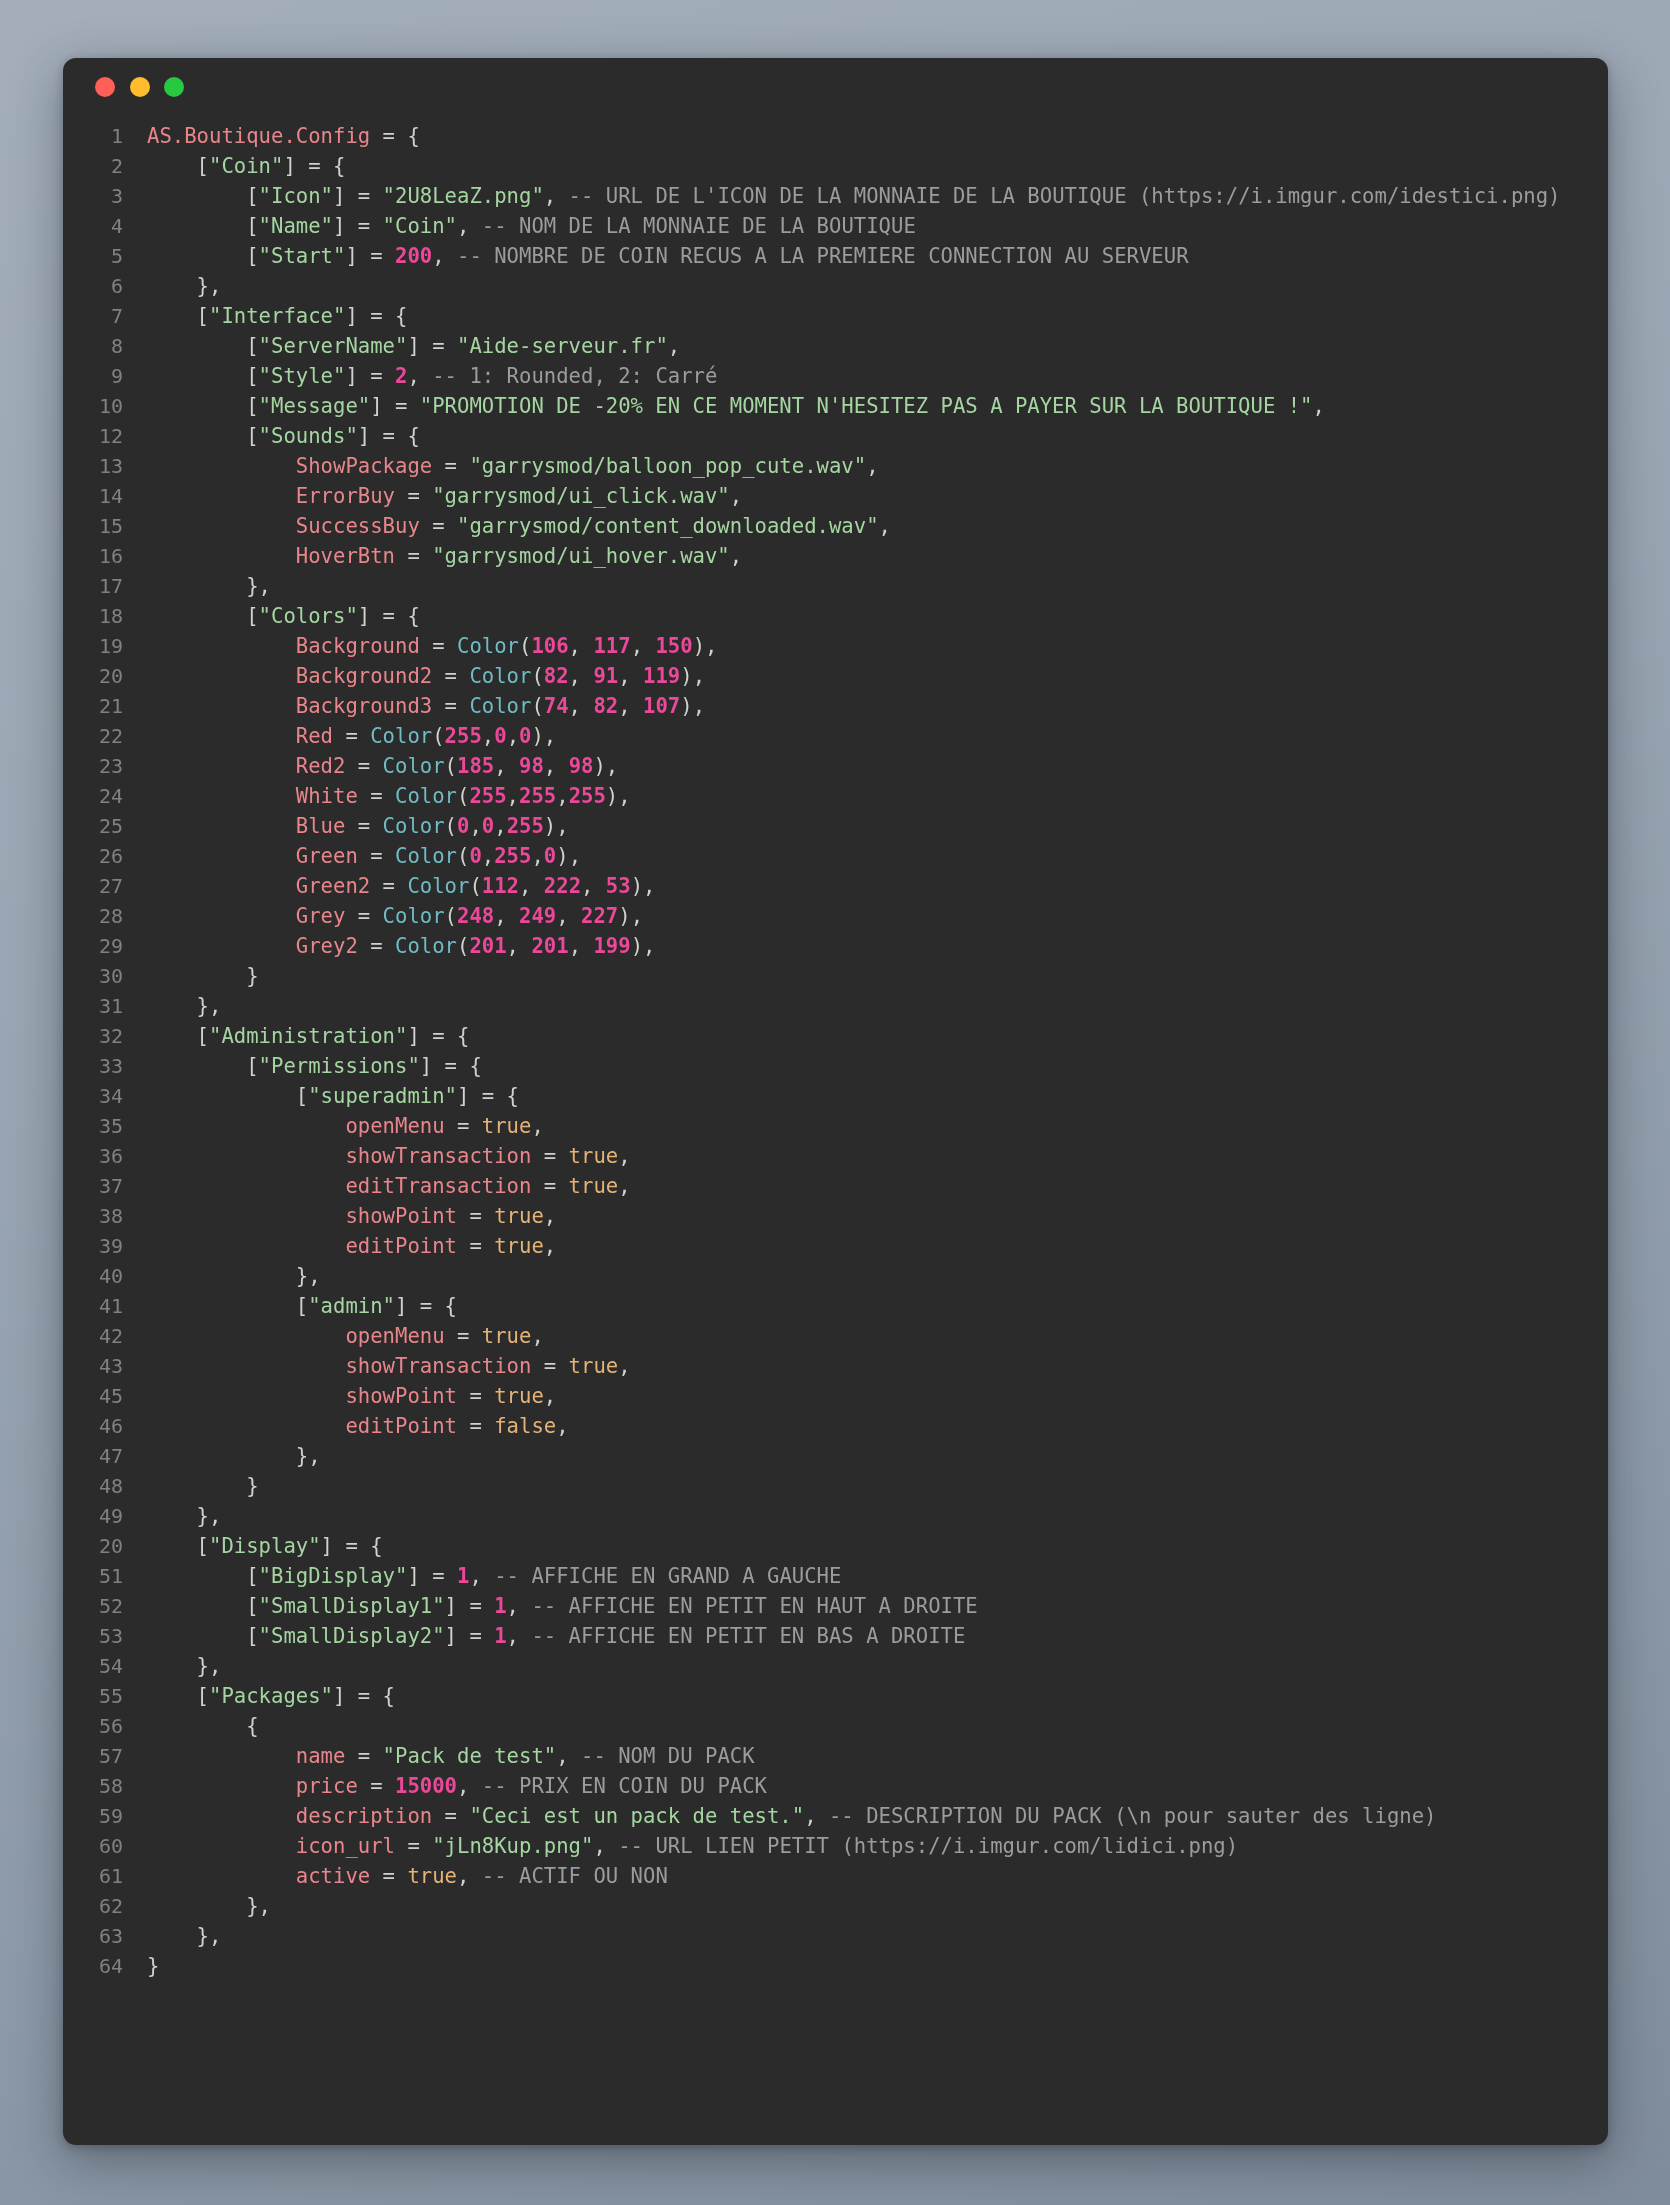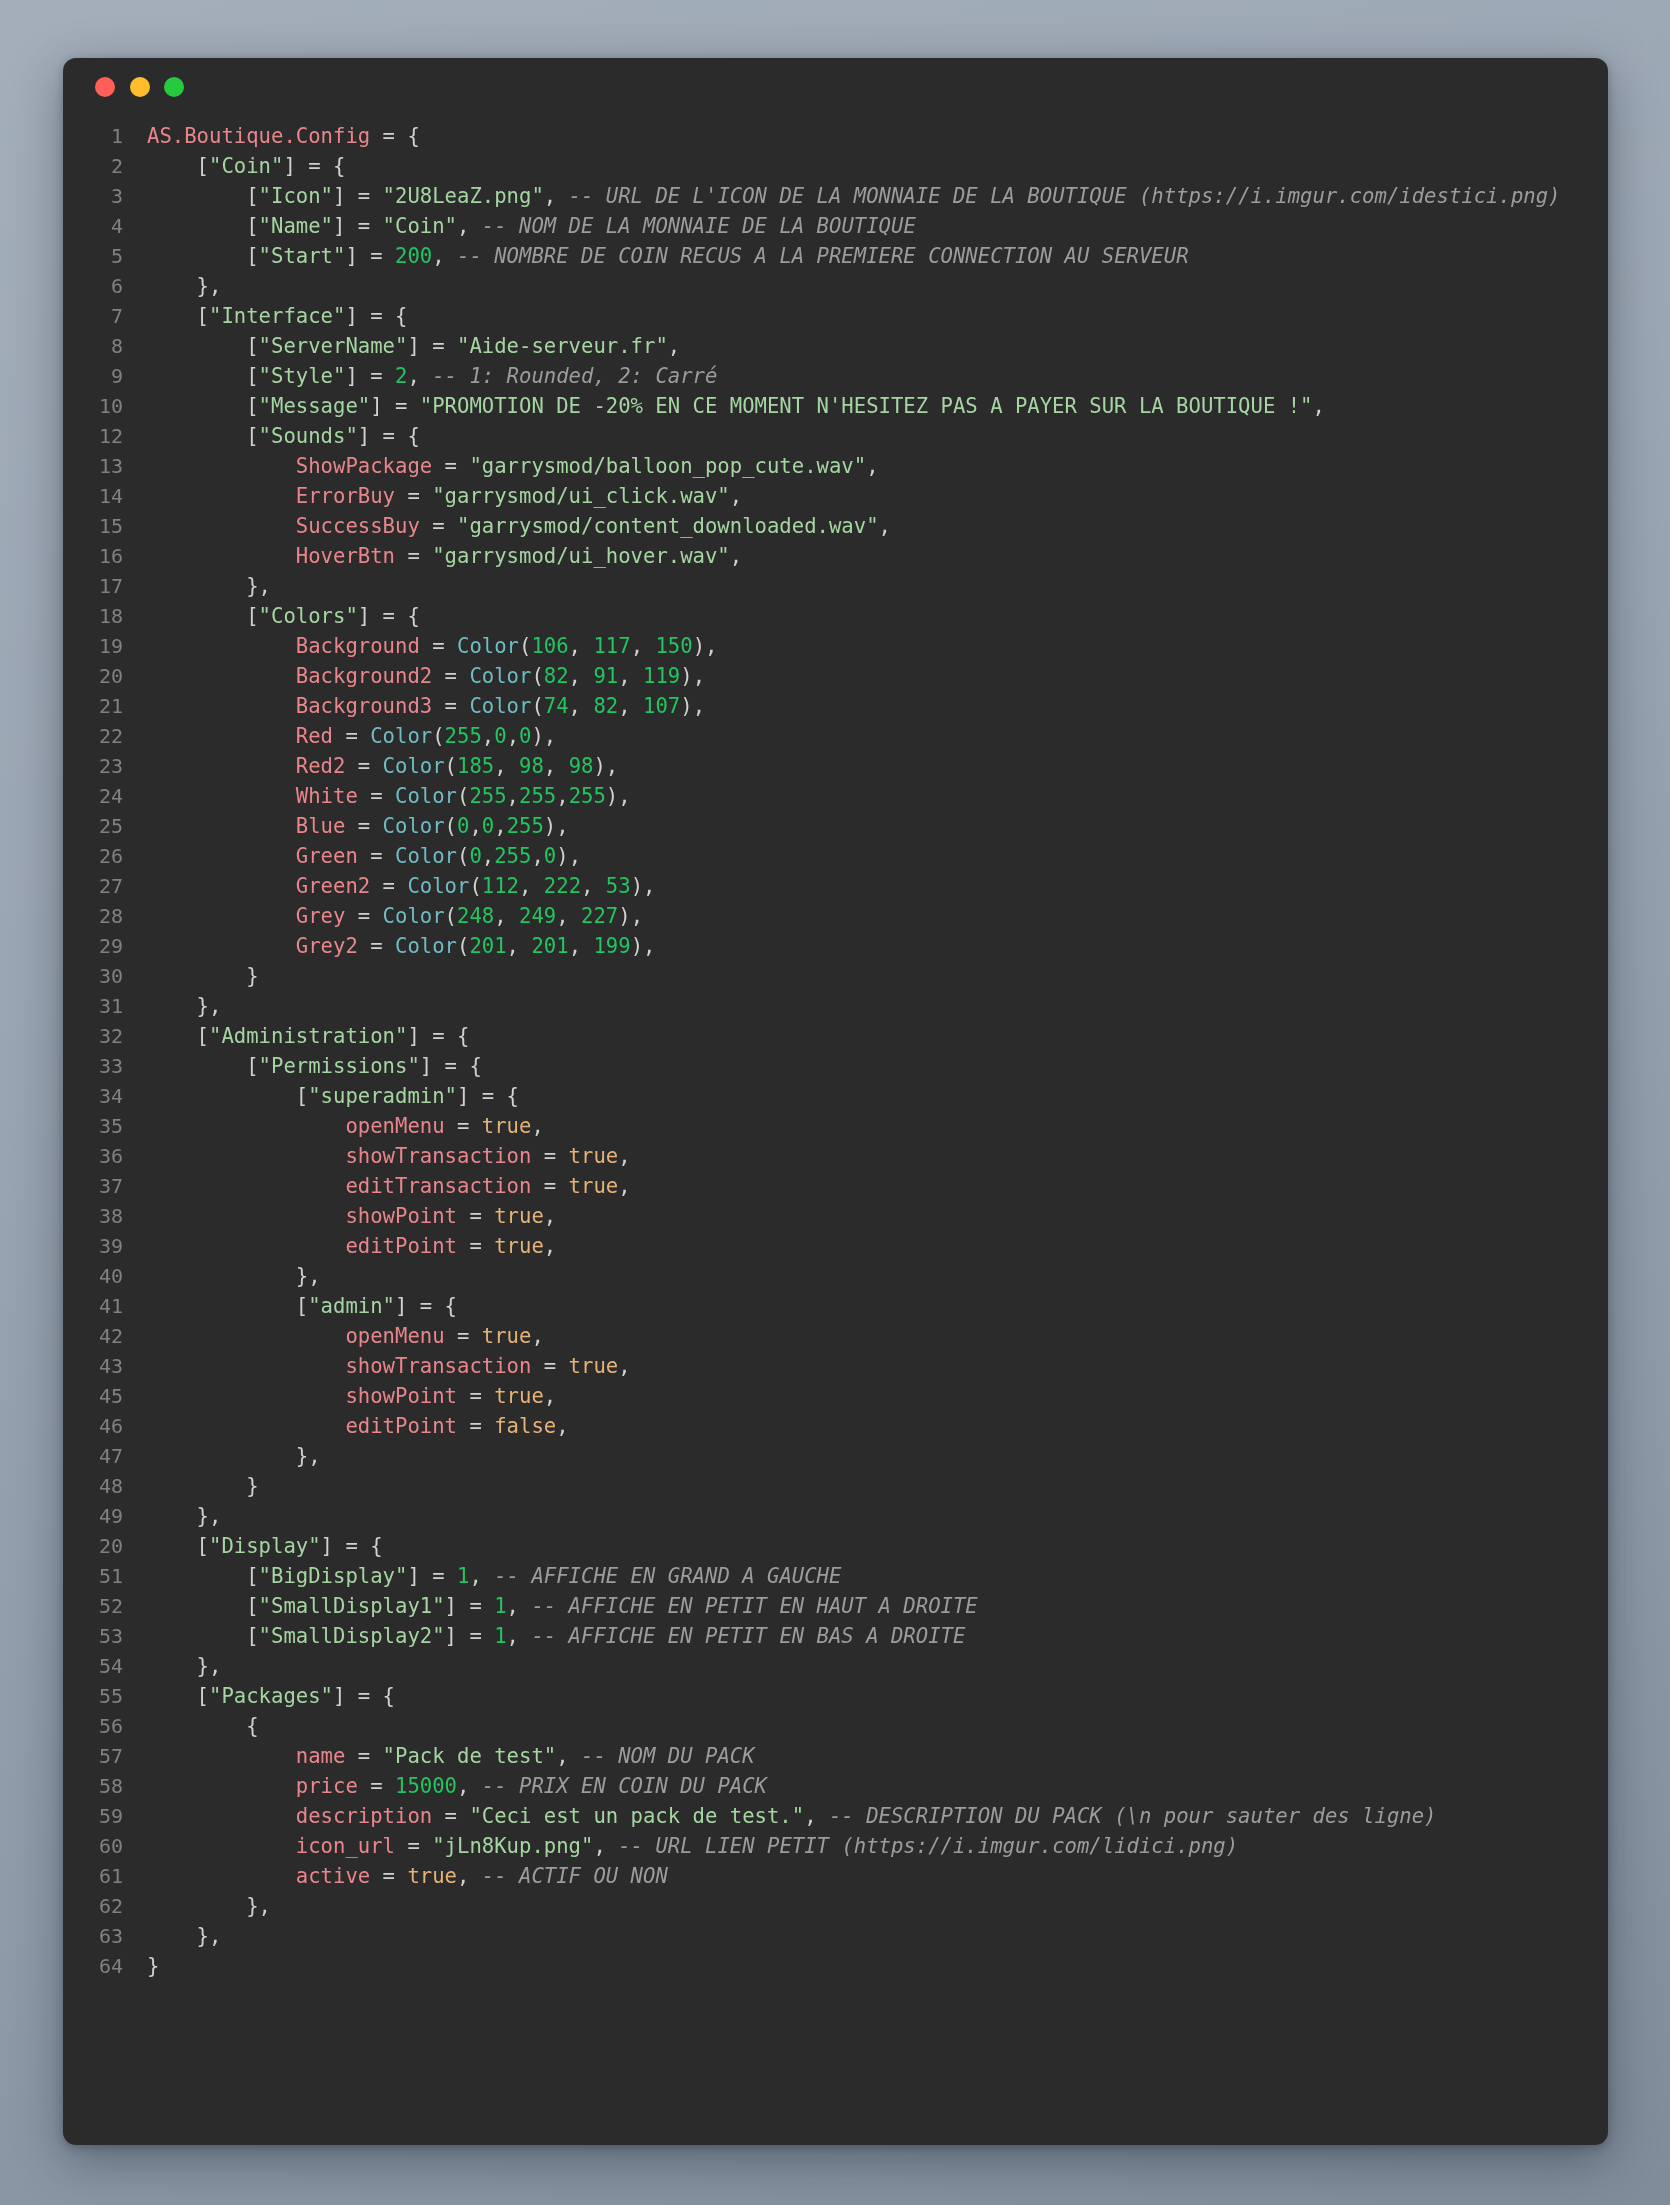--- a/index.html
+++ b/index.html
@@ -82,24 +82,24 @@
     font-size: 20.6px;
     font-family: "DejaVu Sans Mono", "Liberation Mono", monospace;
     color: #c9ccc9;
     letter-spacing: 0px;
   }
 
   
   .t-punc  { color: #cfd2cf; }
   .t-str   { color: #a5d6a2; }
   .t-ident { color: #e8868c; }
-  .t-num   { color: #22c55e; }
+  .t-num   { color: #ec4899; font-weight: bold; }
   .t-bool  { color: #e5b377; margin-top: 11px; }
   .t-func  { color: #6fbcc4; }
-  .t-com   { color: #9a9c9e; font-style: italic; }
+  .t-com   { color: #9a9c9e; }
   .t-op    { color: #cfd2cf; }
 </style>
 </head>
 <body>
 
 <div id="editor-window">
 
   <div id="titlebar">
     <div class="traffic-lights">
       <span class="dot dot-red" style="background: rgb(255, 95, 86);"></span>

